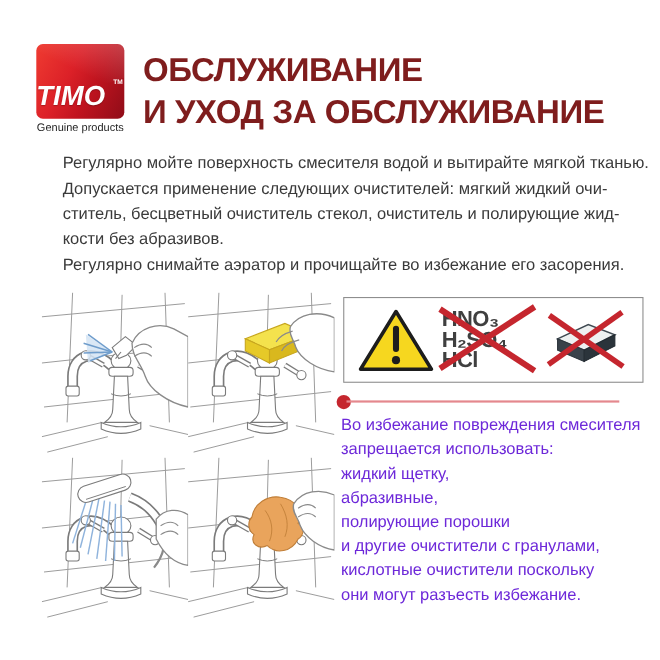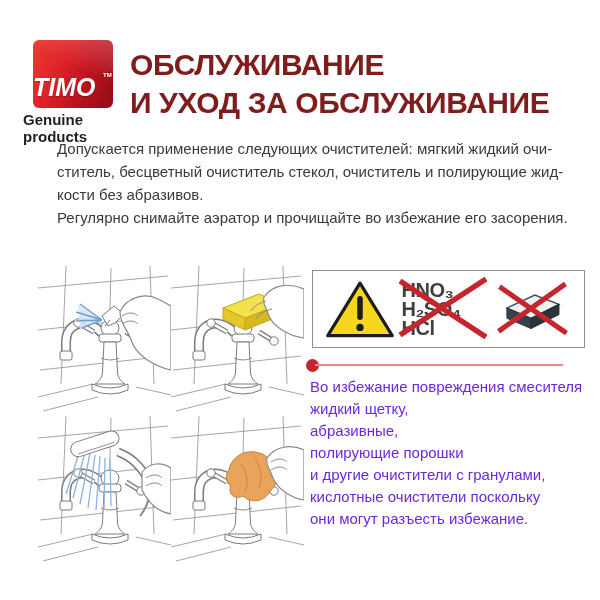--- a/index.html
+++ b/index.html
@@ -19,22 +19,22 @@
     clip-path:polygon(0 0,100% 0,100% 45%,35% 70%,0 38%);
   }
   .logo-word{
     position:relative;color:#ffffff;font-weight:800;font-style:italic;
     font-size:25px;letter-spacing:0px;line-height:1;padding-bottom:8px;text-shadow:0 1px 1px rgba(0,0,0,.25);
   }
   .logo-tm{
     position:absolute;left:103px;top:72px;color:#ffffff;font-size:6px;font-weight:700;z-index:2;
   }
   .logo-tagline{
-    position:absolute;left:23px;top:111px;width:100px;
-    font-size:15px;font-weight:700;color:#1f1f1f;letter-spacing:0px;
+    position:absolute;left:23px;top:111px;width:100px;text-align:center;
+    font-size:10px;font-weight:400;color:#1f1f1f;letter-spacing:0px;
   }
   
   .title{
     position:absolute;left:130px;top:46px;margin:0;font-size:30px;line-height:38px;
     font-weight:700;color:#7f1d1d;letter-spacing:-0.4px;white-space:nowrap;
   }
   .title span{display:block;}
   
   .intro{position:absolute;left:57px;top:137px;width:530px;font-size:15px;line-height:23px;color:#3a3a3a;}
   .intro div{white-space:nowrap;}
@@ -72,20 +72,21 @@
   </div>
   <span class="logo-tm">TM</span>
   <div class="logo-tagline">Genuine products</div>
 
   <h1 class="title">
     <span>ОБСЛУЖИВАНИЕ</span>
     <span>И УХОД ЗА ОБСЛУЖИВАНИЕ</span>
   </h1>
 
   <div class="intro">
+    <div>Регулярно мойте поверхность смесителя водой и вытирайте мягкой тканью.</div>
     <div>Допускается применение следующих очистителей: мягкий жидкий очи-</div>
     <div>ститель, бесцветный очиститель стекол, очиститель и полирующие жид-</div>
     <div>кости без абразивов.</div>
     <div>Регулярно снимайте аэратор и прочищайте во избежание его засорения.</div>
   </div>
 
   <svg width="0" height="0" style="position:absolute" aria-hidden="true">
     <defs>
       <g id="tiles" stroke="#9b9b9b" stroke-width="0.9" fill="none">
         <path d="M28,0 L23,118"></path>
@@ -210,20 +211,21 @@
       <path d="M8,9 L80,59" stroke="#c5262e" stroke-width="5.5"></path>
       <path d="M79,6 L7,57" stroke="#c5262e" stroke-width="5.5"></path>
     </svg>
   </div>
 
   <div class="divider-dot"></div>
   <div class="divider-line"></div>
 
   <div class="caution">
     <div>Во избежание повреждения смесителя</div>
+    <div>запрещается использовать:</div>
     <div>жидкий щетку,</div>
     <div>абразивные,</div>
     <div>полирующие порошки</div>
     <div>и другие очистители с гранулами,</div>
     <div>кислотные очистители поскольку</div>
     <div>они могут разъесть избежание.</div>
   </div>
 
 </div>
 

